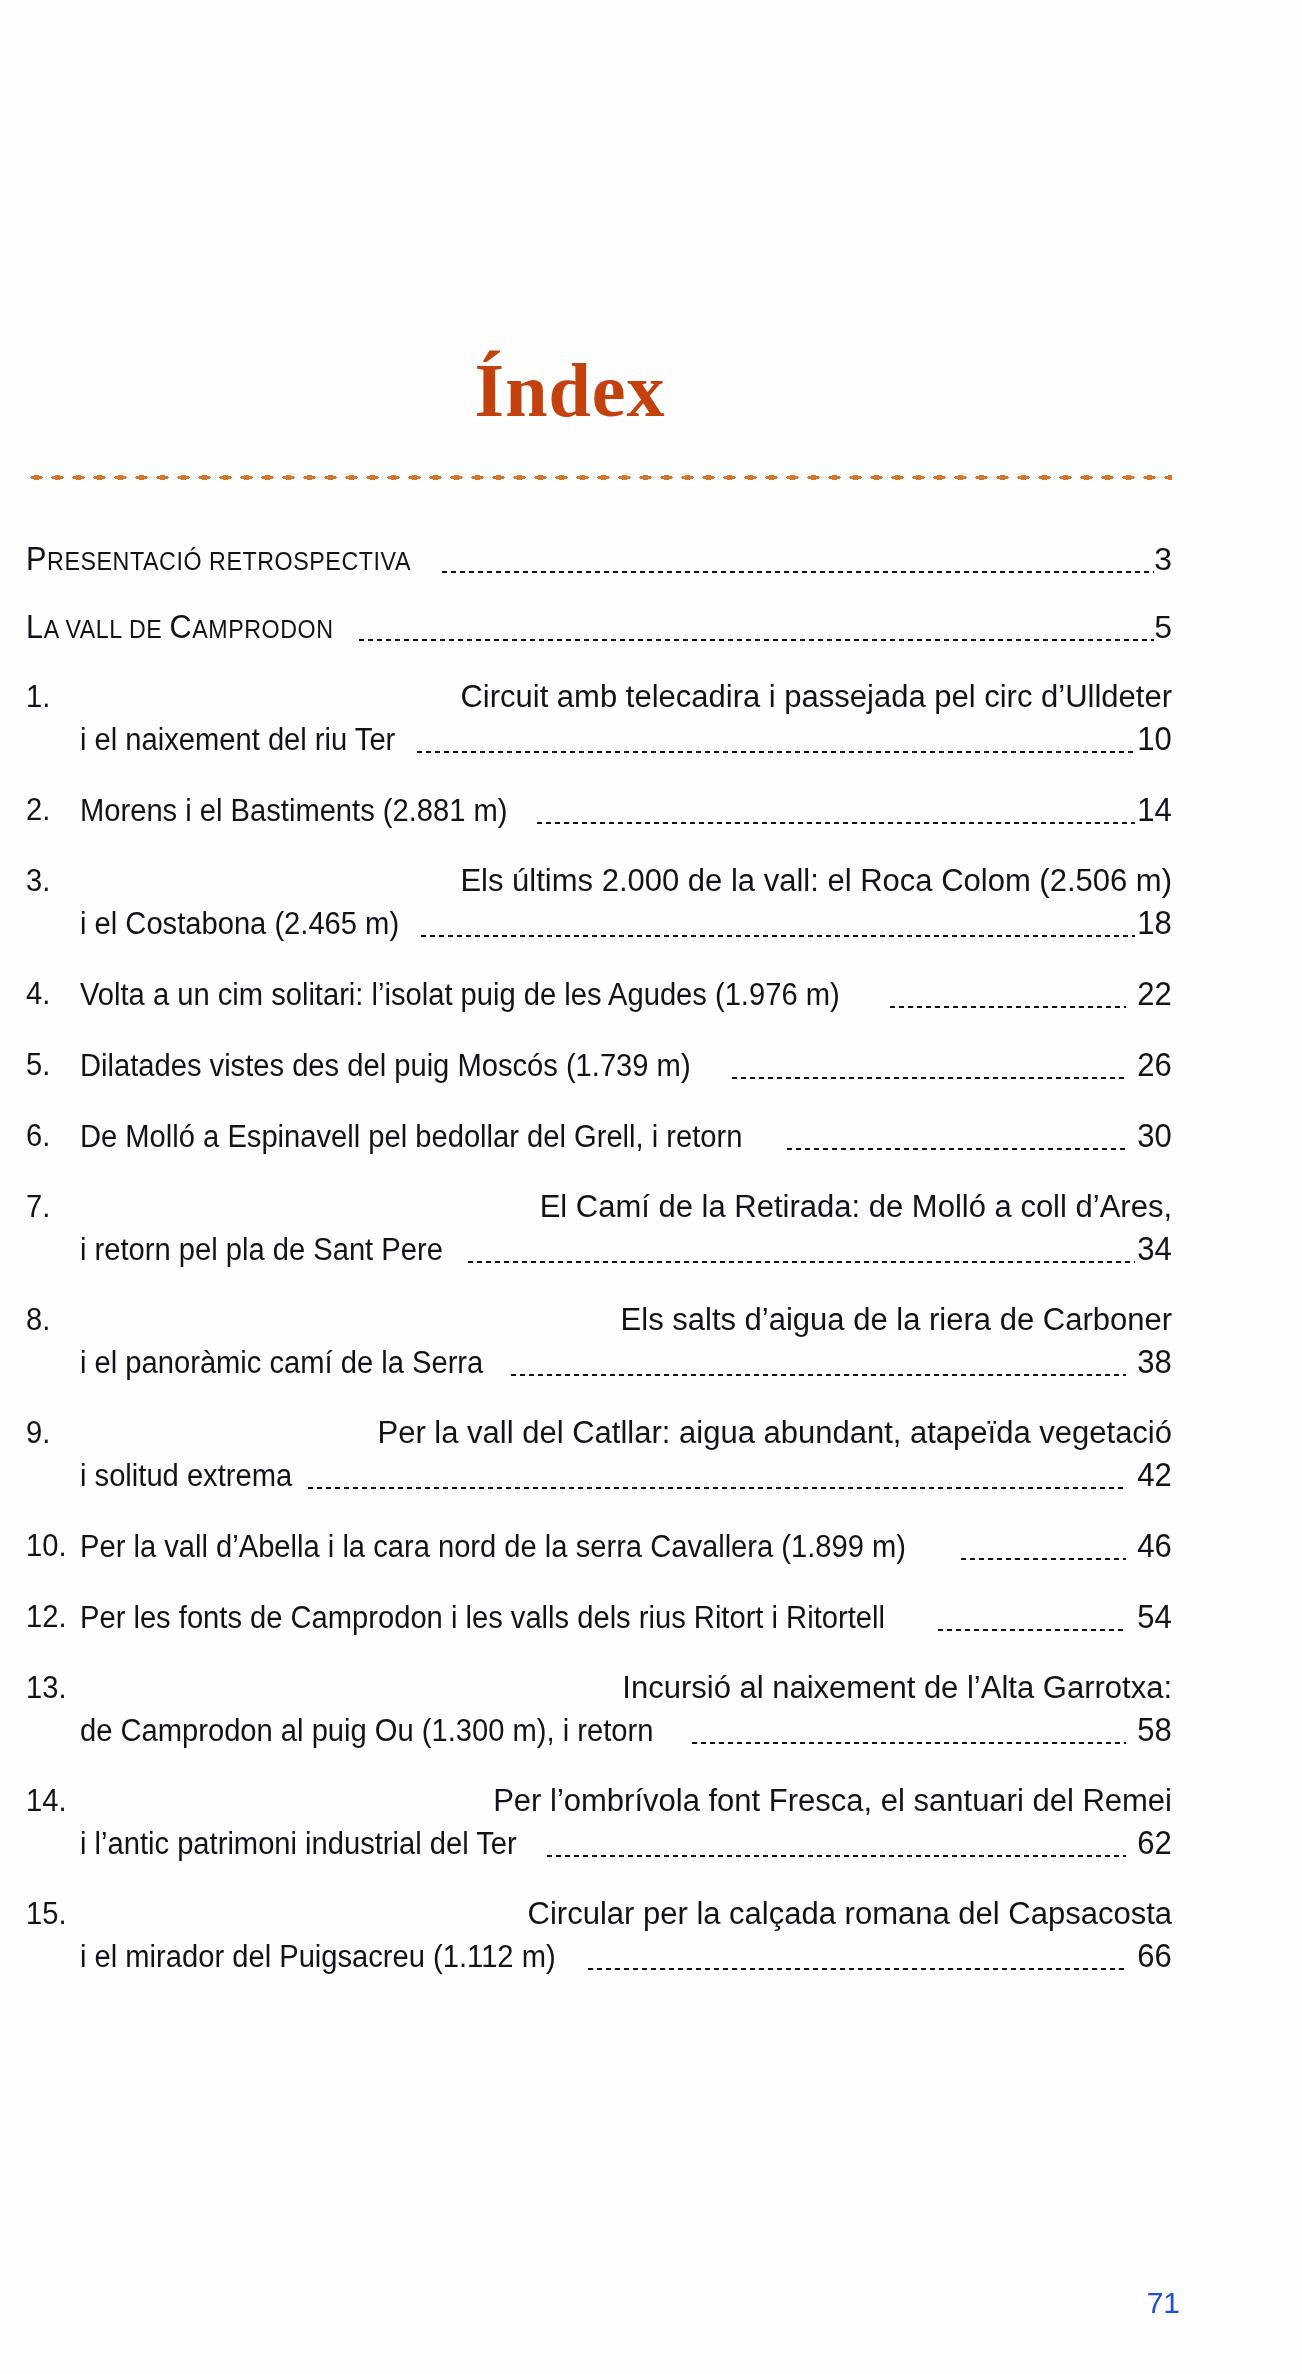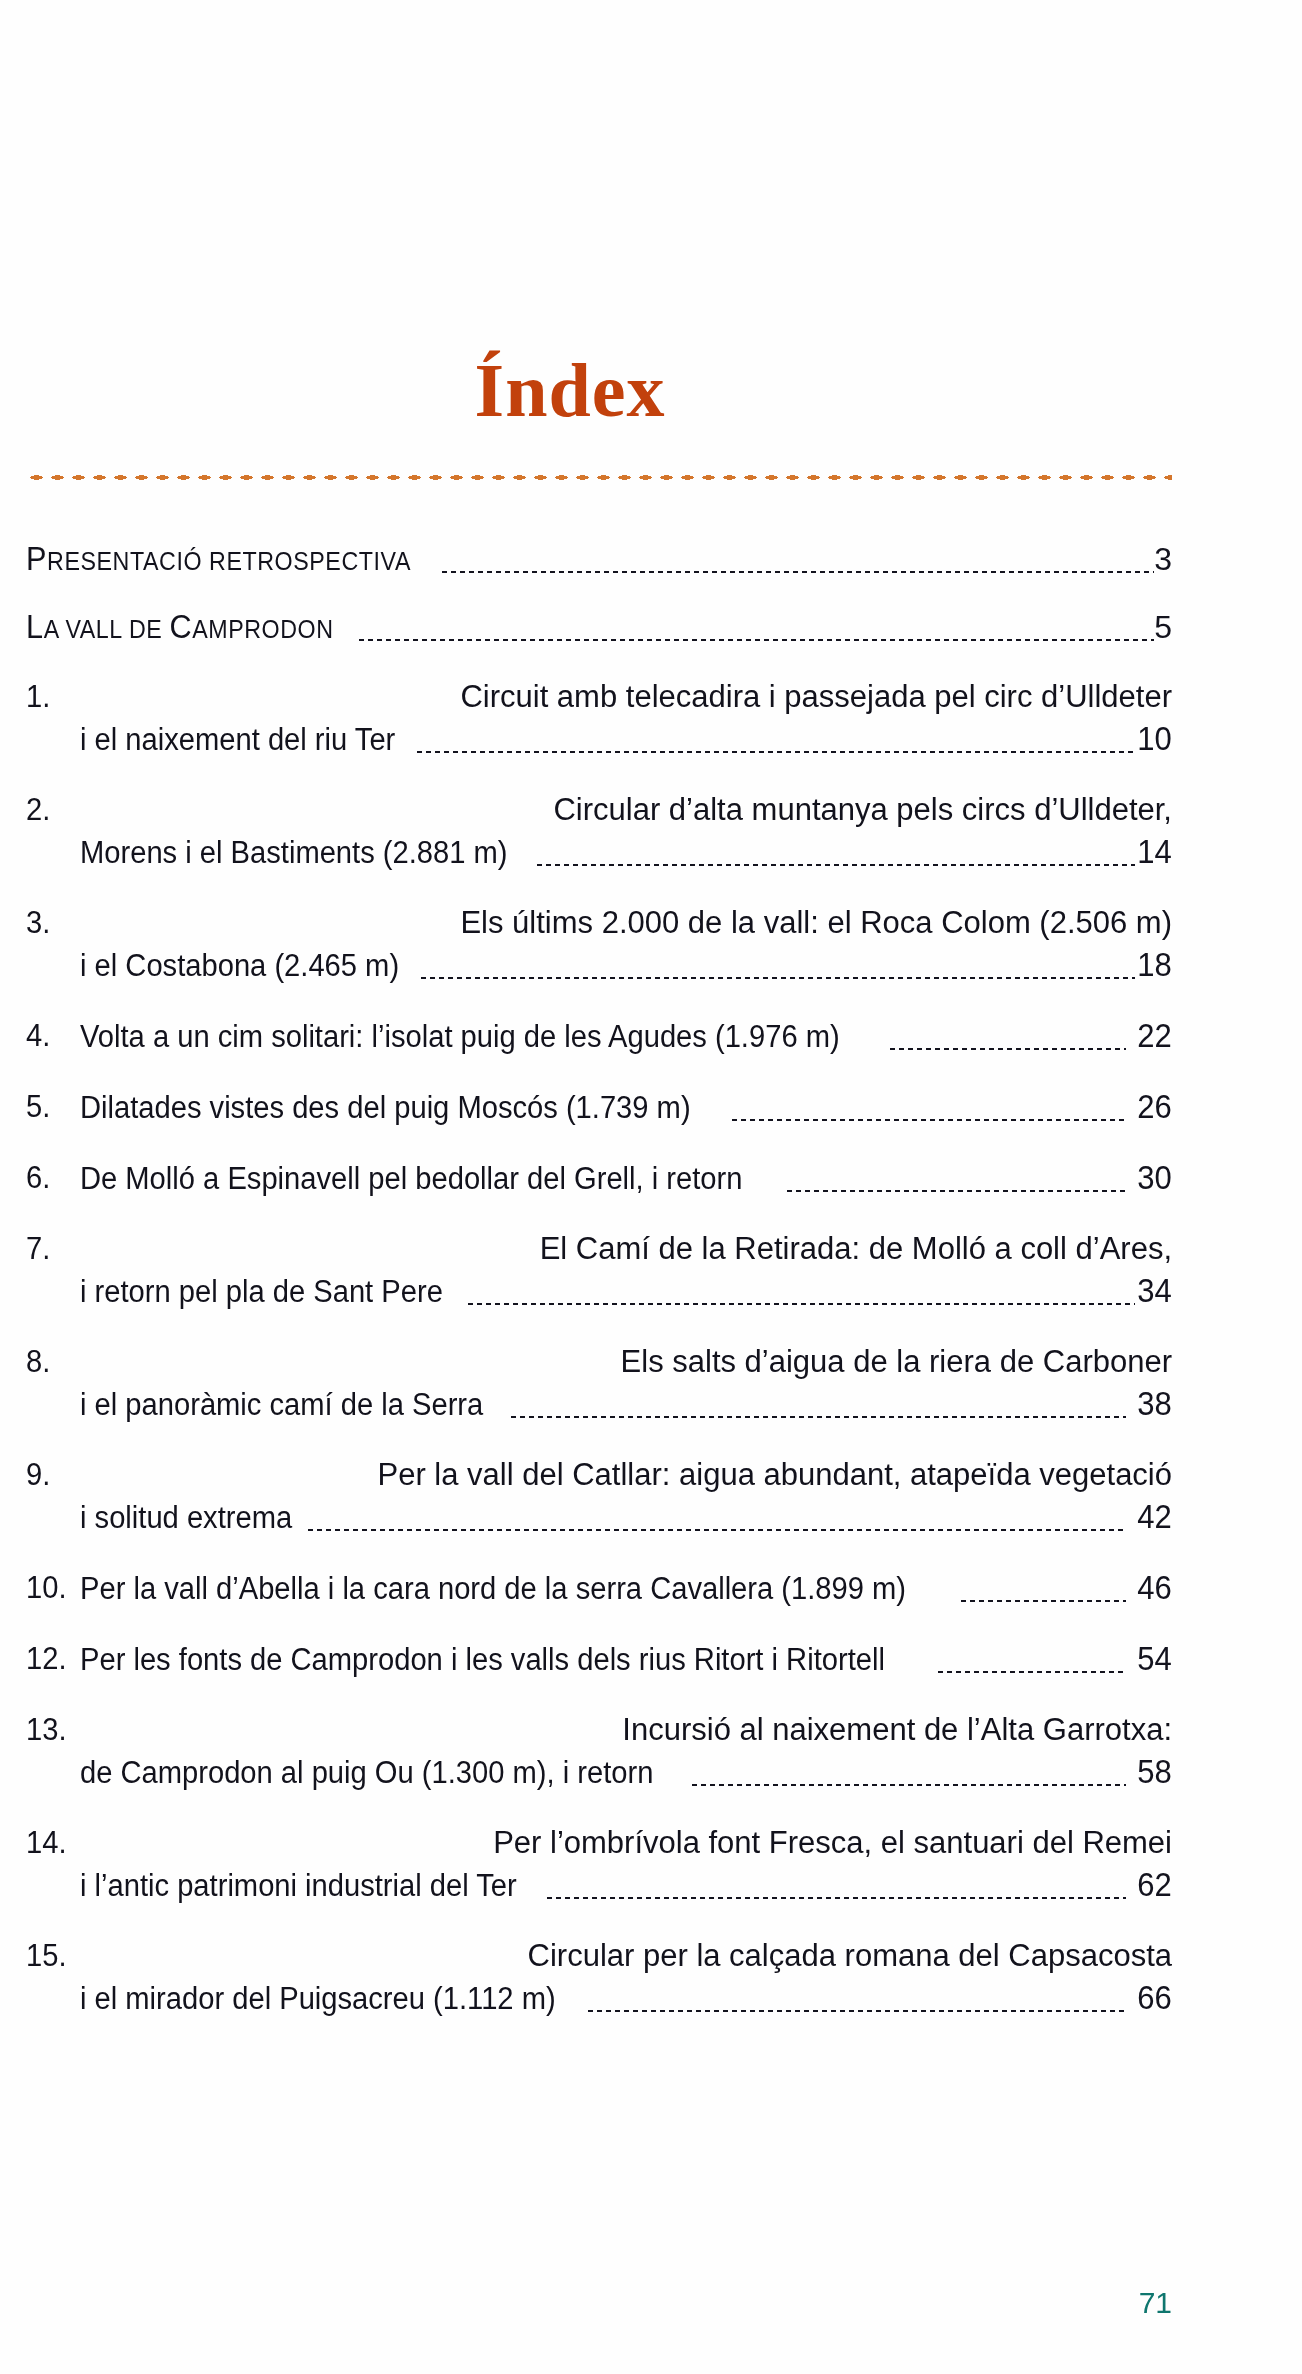--- a/index.html
+++ b/index.html
@@ -157,21 +157,22 @@
 
   
   .folio {
     position: absolute;
     top: 2286px;
     left: 0;
     width: 1172px;
     text-align: right;
     font-size: 30px;
     font-stretch: condensed;
-    color: #0f766e;
+    color: #1d4ed8;
+    padding-left: 8px;
   }
 </style>
 </head>
 <body>
 
 <div class="page">
 
   <div class="title">Índex</div>
 
   <div class="rule"></div>
@@ -202,21 +203,20 @@
           <span class="txt">i el naixement del riu Ter</span>
           <span class="leader"></span>
           <span class="pagenum">10</span>
         </div>
       </div>
     </div>
 
     <div class="entry">
       <div class="entry-num">2.</div>
       <div class="entry-body">
-        <div class="entry-line first">Circular d’alta muntanya pels circs d’Ulldeter,</div>
         <div class="entry-line row">
           <span class="txt">Morens i el Bastiments (2.881 m)</span>
           <span class="leader"></span>
           <span class="pagenum">14</span>
         </div>
       </div>
     </div>
 
     <div class="entry">
       <div class="entry-num">3.</div>

